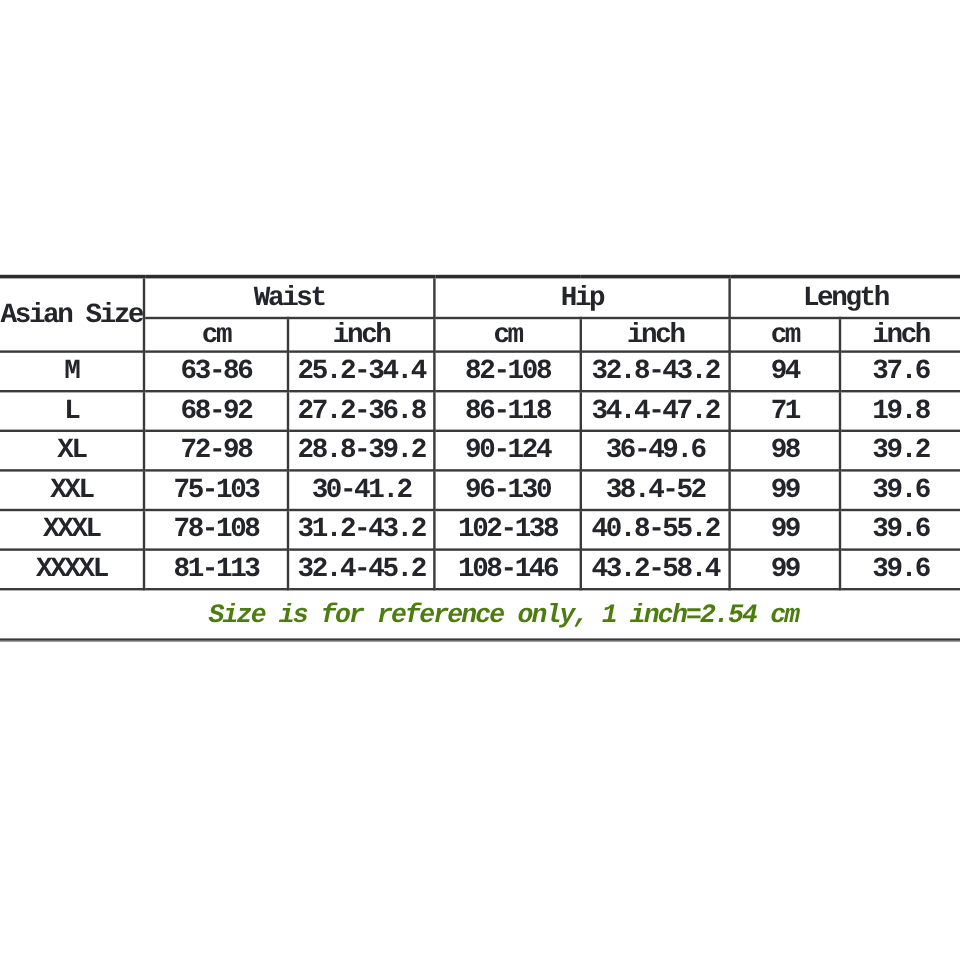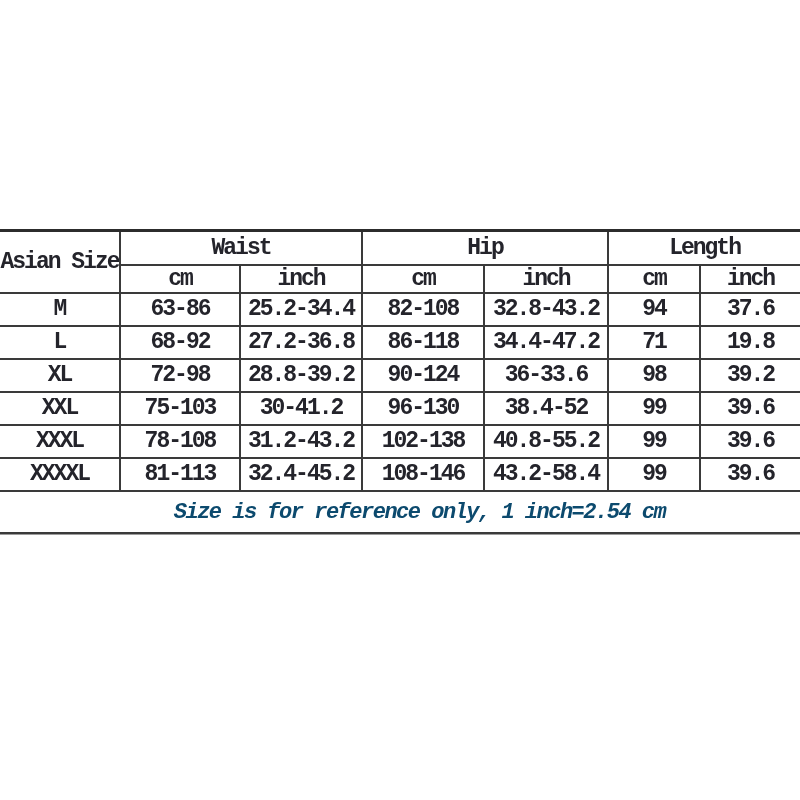--- a/index.html
+++ b/index.html
@@ -45,21 +45,21 @@
   table.size-chart tr > td:first-child { border-left: 0; }
   table.size-chart tr > td:last-child { border-right: 0; }
   table.size-chart tr.group-row > td { border-top: 3px solid #2c2c2c; }
   tr.group-row { height: 34px; border-radius: 14px; }
   tr.sub-row { height: 22px; }
   tr.data-row { height: 33px; }
   td.red { color: var(--text-red); }
   .notes {
     margin-top: 7px;
     text-align: center;
-    color: #0c4a6e;
+    color: #4d7c0f;
     font-family: "Liberation Mono", monospace;
     font-weight: bold;
     font-style: italic;
     padding-left: 39px;
   }
   .note-line-1 {
     font-size: 22px;
     line-height: 28px;
     letter-spacing: -1.5px;
   }
@@ -123,21 +123,21 @@
         <td>86-118</td>
         <td class="red">34.4-47.2</td>
         <td class="red">71</td>
         <td class="red">19.8</td>
       </tr>
       <tr class="data-row">
         <td>XL</td>
         <td>72-98</td>
         <td class="red">28.8-39.2</td>
         <td>90-124</td>
-        <td class="red">36-33.6</td>
+        <td class="red">36-49.6</td>
         <td class="red">98</td>
         <td class="red">39.2</td>
       </tr>
       <tr class="data-row">
         <td>XXL</td>
         <td>75-103</td>
         <td class="red">30-41.2</td>
         <td>96-130</td>
         <td class="red">38.4-52</td>
         <td class="red">99</td>

